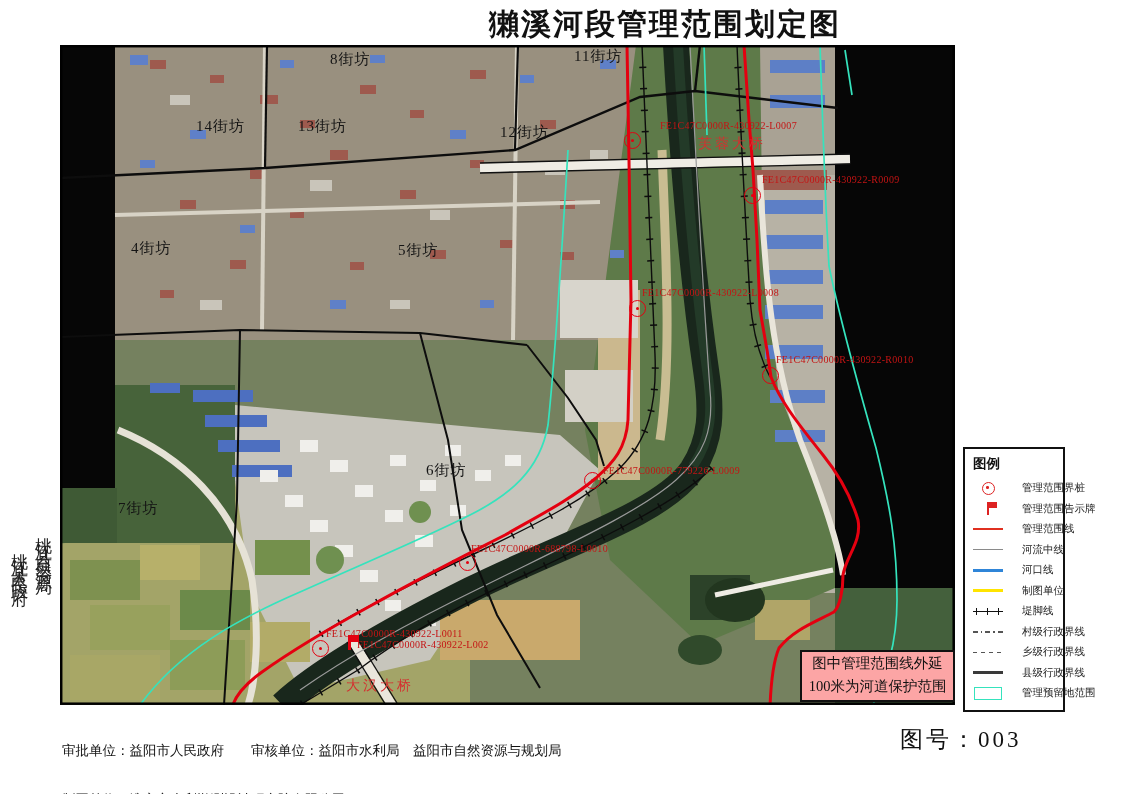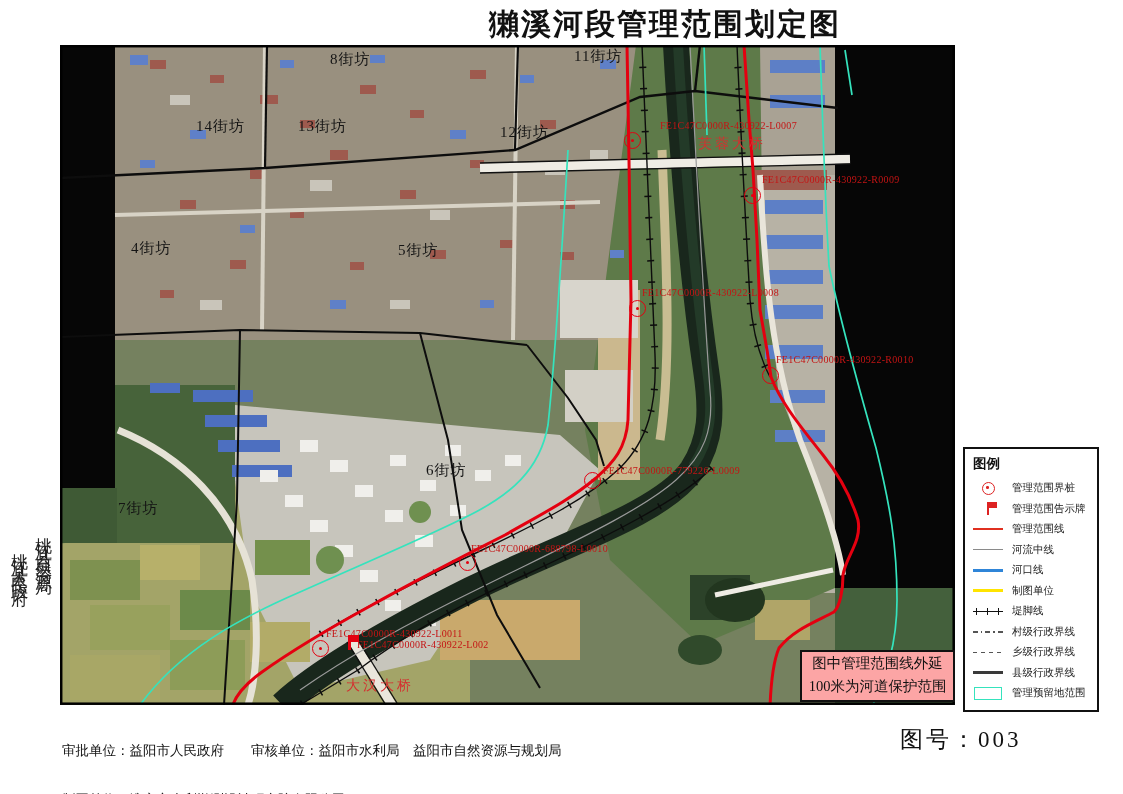--- a/index.html
+++ b/index.html
@@ -16,24 +16,24 @@
   #map-overlays span{position:absolute;}
   .blk{font-size:15px;color:#141414;letter-spacing:1px;white-space:nowrap;}
   .code{font-size:10px;color:#c41414;white-space:nowrap;letter-spacing:0.3px;}
   .bridge{font-size:14px;color:#d43030;letter-spacing:3px;white-space:nowrap;}
   .pile-marker{width:15px;height:15px;border:1.4px solid #e40010;border-radius:50%;
                margin-left:-8px;margin-top:-8px;}
   .pile-marker::after{content:"";position:absolute;left:5.5px;top:5.5px;width:3px;height:3px;
                border-radius:50%;background:#e40010;}
   .flag-marker{width:2.5px;height:15px;background:#e40010;}
   .flag-marker::before{content:"";position:absolute;left:2px;top:0;width:9px;height:7px;background:#e40010;}
-  .legend{position:absolute;left:963px;top:447px;width:136px;border:2px solid #111;
+  .legend{position:absolute;left:963px;top:447px;width:102px;border:2px solid #111;
           background:#fff;padding:5px 7px 6px 7px;box-sizing:border-box;}
   .legend-title{font-size:13.5px;font-weight:700;margin:1px 0 5px 1px;}
-  .lrow{display:flex;align-items:center;height:20.5px;gap:8px;}
+  .lrow{display:flex;align-items:center;height:20.5px;gap:18px;}
   .lic{width:32px;flex:0 0 32px;display:flex;align-items:center;justify-content:center;position:relative;height:16px;}
   .llab{font-size:10.5px;white-space:nowrap;color:#222;}
   .ln{width:30px;height:0;}
   .ln-mgmt{border-top:2.2px solid #e03020;}
   .ln-center{border-top:1.6px solid #8a8a8a;}
   .ln-estuary{border-top:3px solid #2f85d8;}
   .ln-flood{border-top:3px solid #ffe400;}
   .ln-village{height:1.5px;width:30px;background:repeating-linear-gradient(90deg,#555 0 5px,transparent 5px 8px,#555 8px 9.5px,transparent 9.5px 12.5px);}
   .ln-township{height:1.5px;width:30px;background:repeating-linear-gradient(90deg,#555 0 4px,transparent 4px 8px);}
   .ln-county{border-top:3px solid #3a3a3a;}

